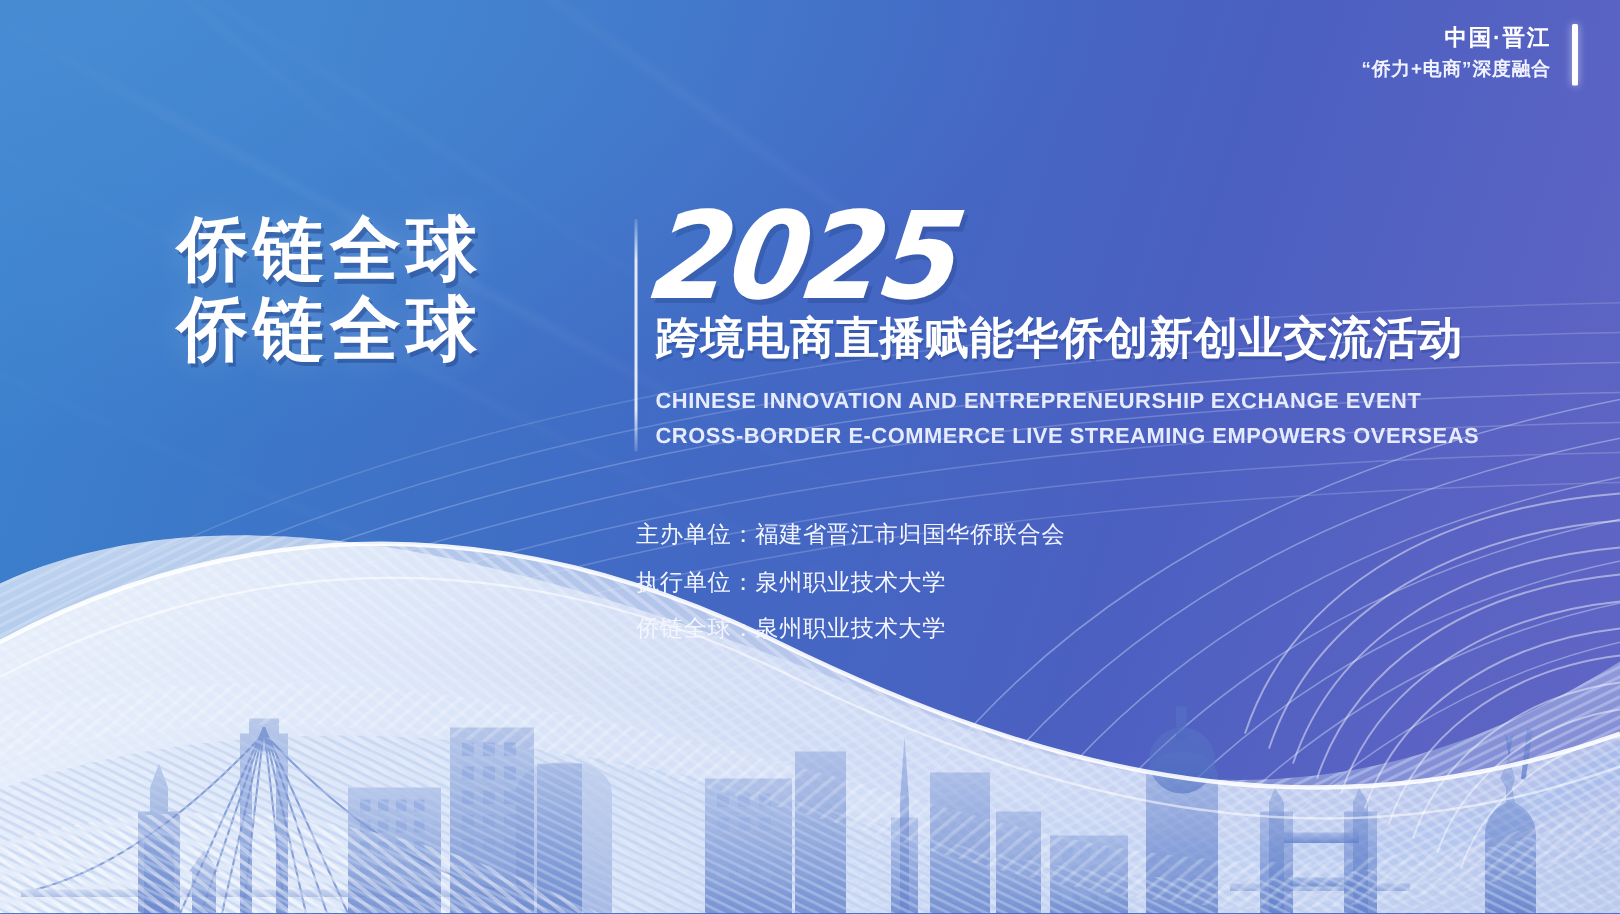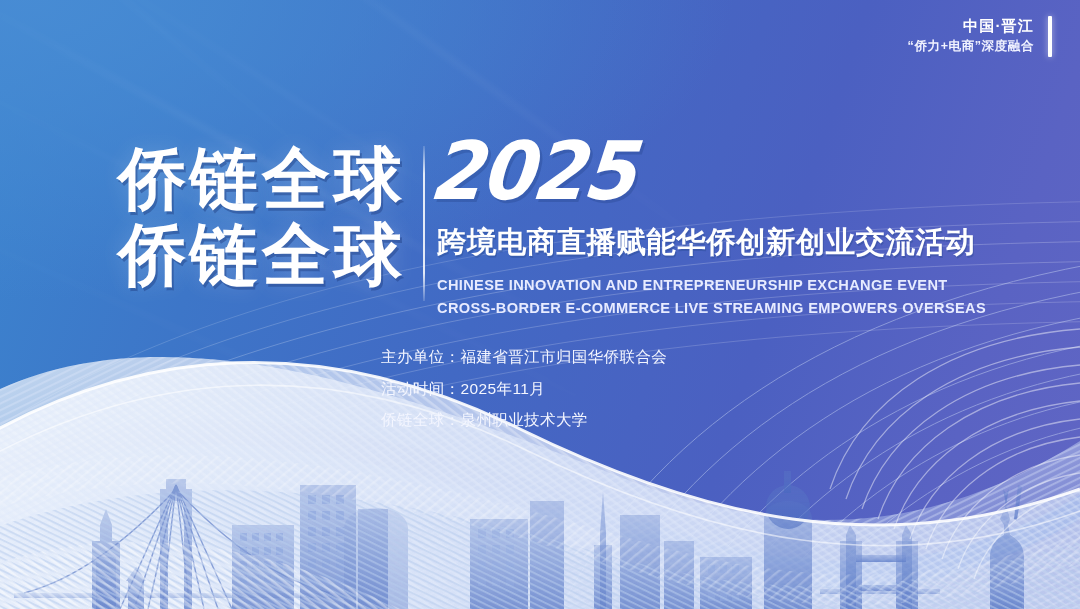--- a/index.html
+++ b/index.html
@@ -47,21 +47,21 @@
     box-shadow:0 0 6px rgba(255,255,255,.55);
     margin-top:2px;
   }
 
   
   .headline{
     position:absolute; left:118px; top:140px;
     color:#fff;
   }
   .headline .hl-line{
-    font-size:68px;
+    font-size:47px;
     font-weight:900;
     letter-spacing:4px;
     line-height:1.12;
     color:#ffffff;
     text-shadow:2px 3px 0 rgba(30,62,130,.45), 0 0 22px rgba(255,255,255,.18);
     white-space:nowrap;
     font-family:"Liberation Sans","DejaVu Sans",sans-serif;
     text-align:center;
   }
 
@@ -83,41 +83,41 @@
     color:#ffffff;
     line-height:.92;
     transform:skewX(-8deg) scaleY(1.06);
     transform-origin:left center;
     text-shadow:3px 3px 0 rgba(36,70,140,.35);
     font-family:"DejaVu Sans","Liberation Sans",sans-serif;
     display:inline-block;
   }
 
   .cn-sub{
-    margin-top:17px;
+    margin-top:0;
     font-size:29.5px;
     font-weight:800;
     letter-spacing:.4px;
     color:#ffffff;
     white-space:nowrap;
     text-shadow:1px 2px 0 rgba(32,66,135,.32);
   }
 
   .en-sub{
     margin-top:11px;
     font-size:14.6px;
     font-weight:600;
     letter-spacing:.35px;
     line-height:1.55;
     color:#e7ebff;
   }
 
   
   .info{
-    position:absolute; left:381px; top:349px;
+    position:absolute; left:424px; top:349px;
     color:#ffffff;
   }
   .info-row{
     font-size:15.5px;
     font-weight:500;
     letter-spacing:.4px;
     line-height:1.0;
     margin-bottom:16px;
     color:#f4f6ff;
     white-space:nowrap;
@@ -399,17 +399,17 @@
     <div class="year">2025</div>
     <div class="cn-sub">跨境电商直播赋能华侨创新创业交流活动</div>
     <div class="en-sub">
       <div>CHINESE INNOVATION AND ENTREPRENEURSHIP EXCHANGE EVENT</div>
       <div>CROSS-BORDER E-COMMERCE LIVE STREAMING EMPOWERS OVERSEAS</div>
     </div>
   </div>
 
   <div class="info">
     <div class="info-row">主办单位：福建省晋江市归国华侨联合会</div>
-    <div class="info-row">活动时间：2025年11月</div>
+    <div class="info-row">执行单位：泉州职业技术大学</div>
     <div class="info-row">侨链全球：泉州职业技术大学</div>
   </div>
 
 </div>
 
 </body></html>

